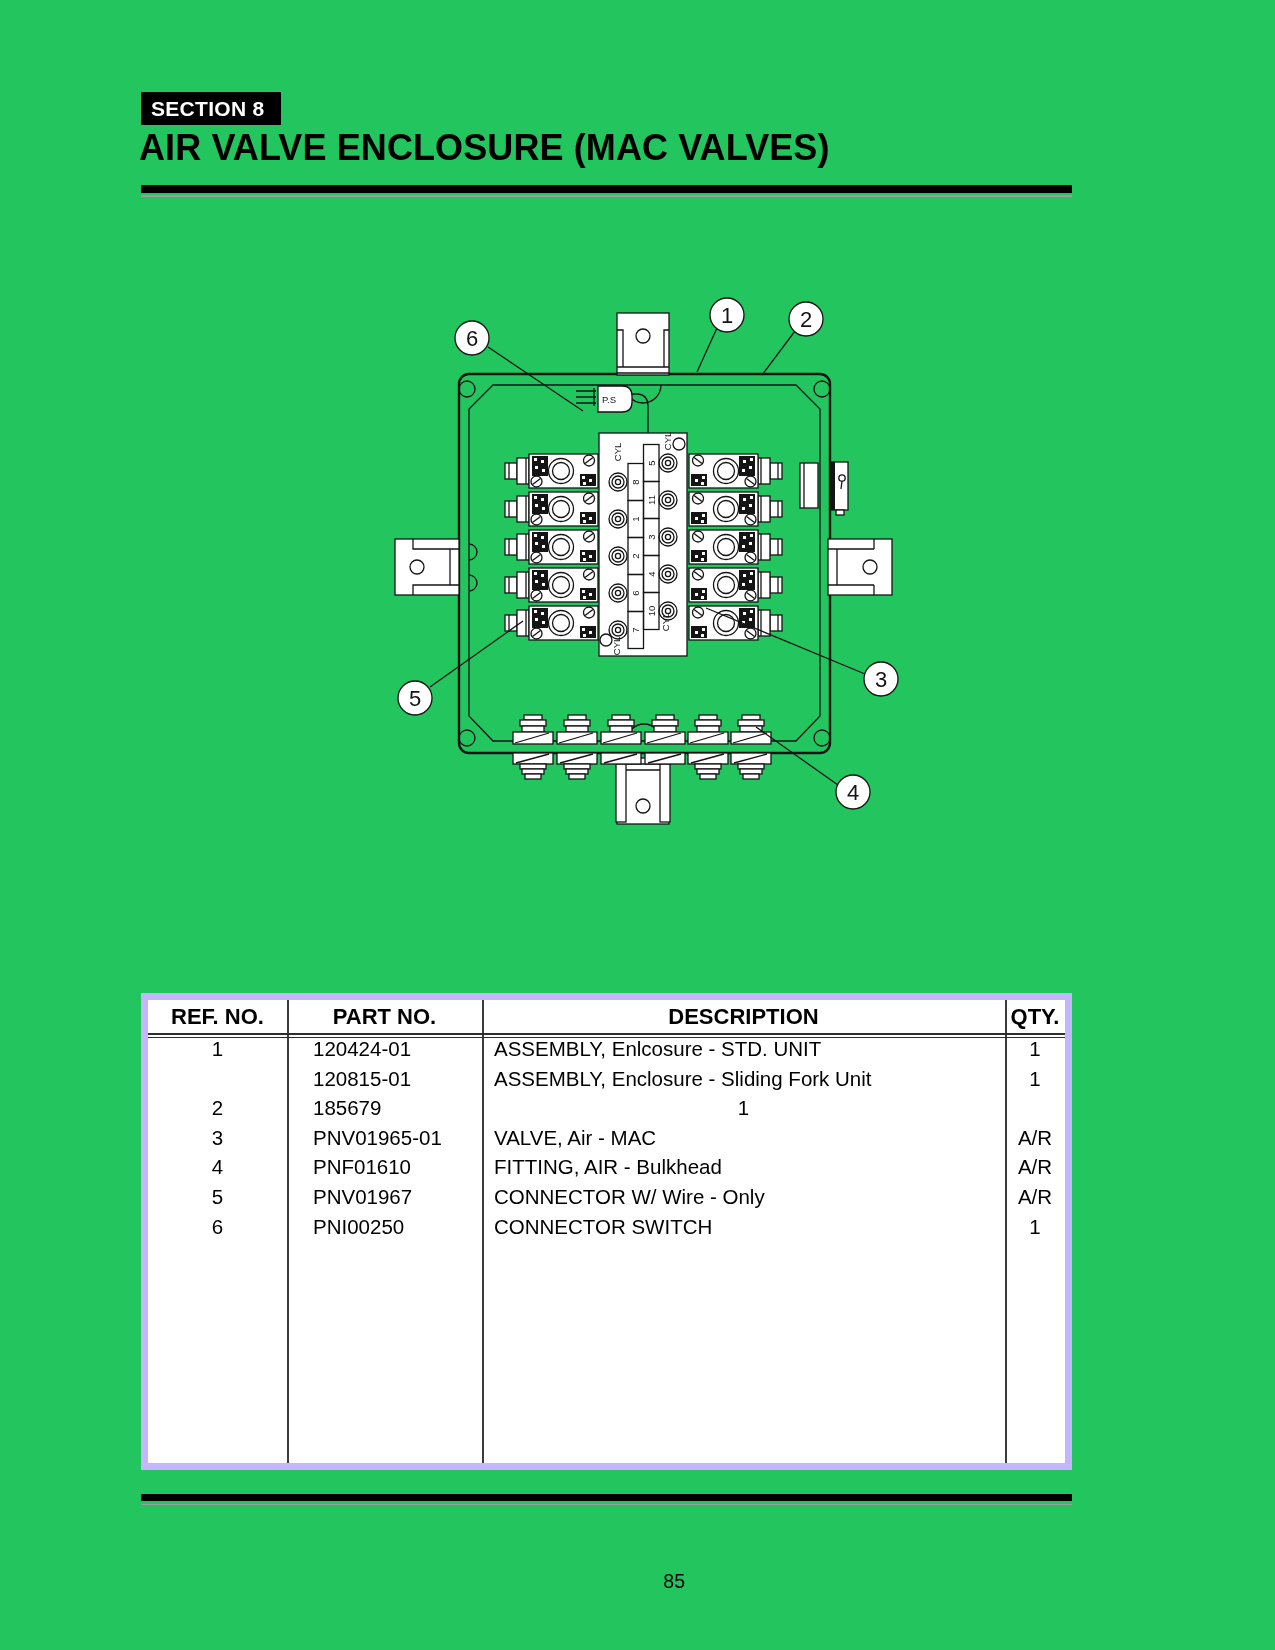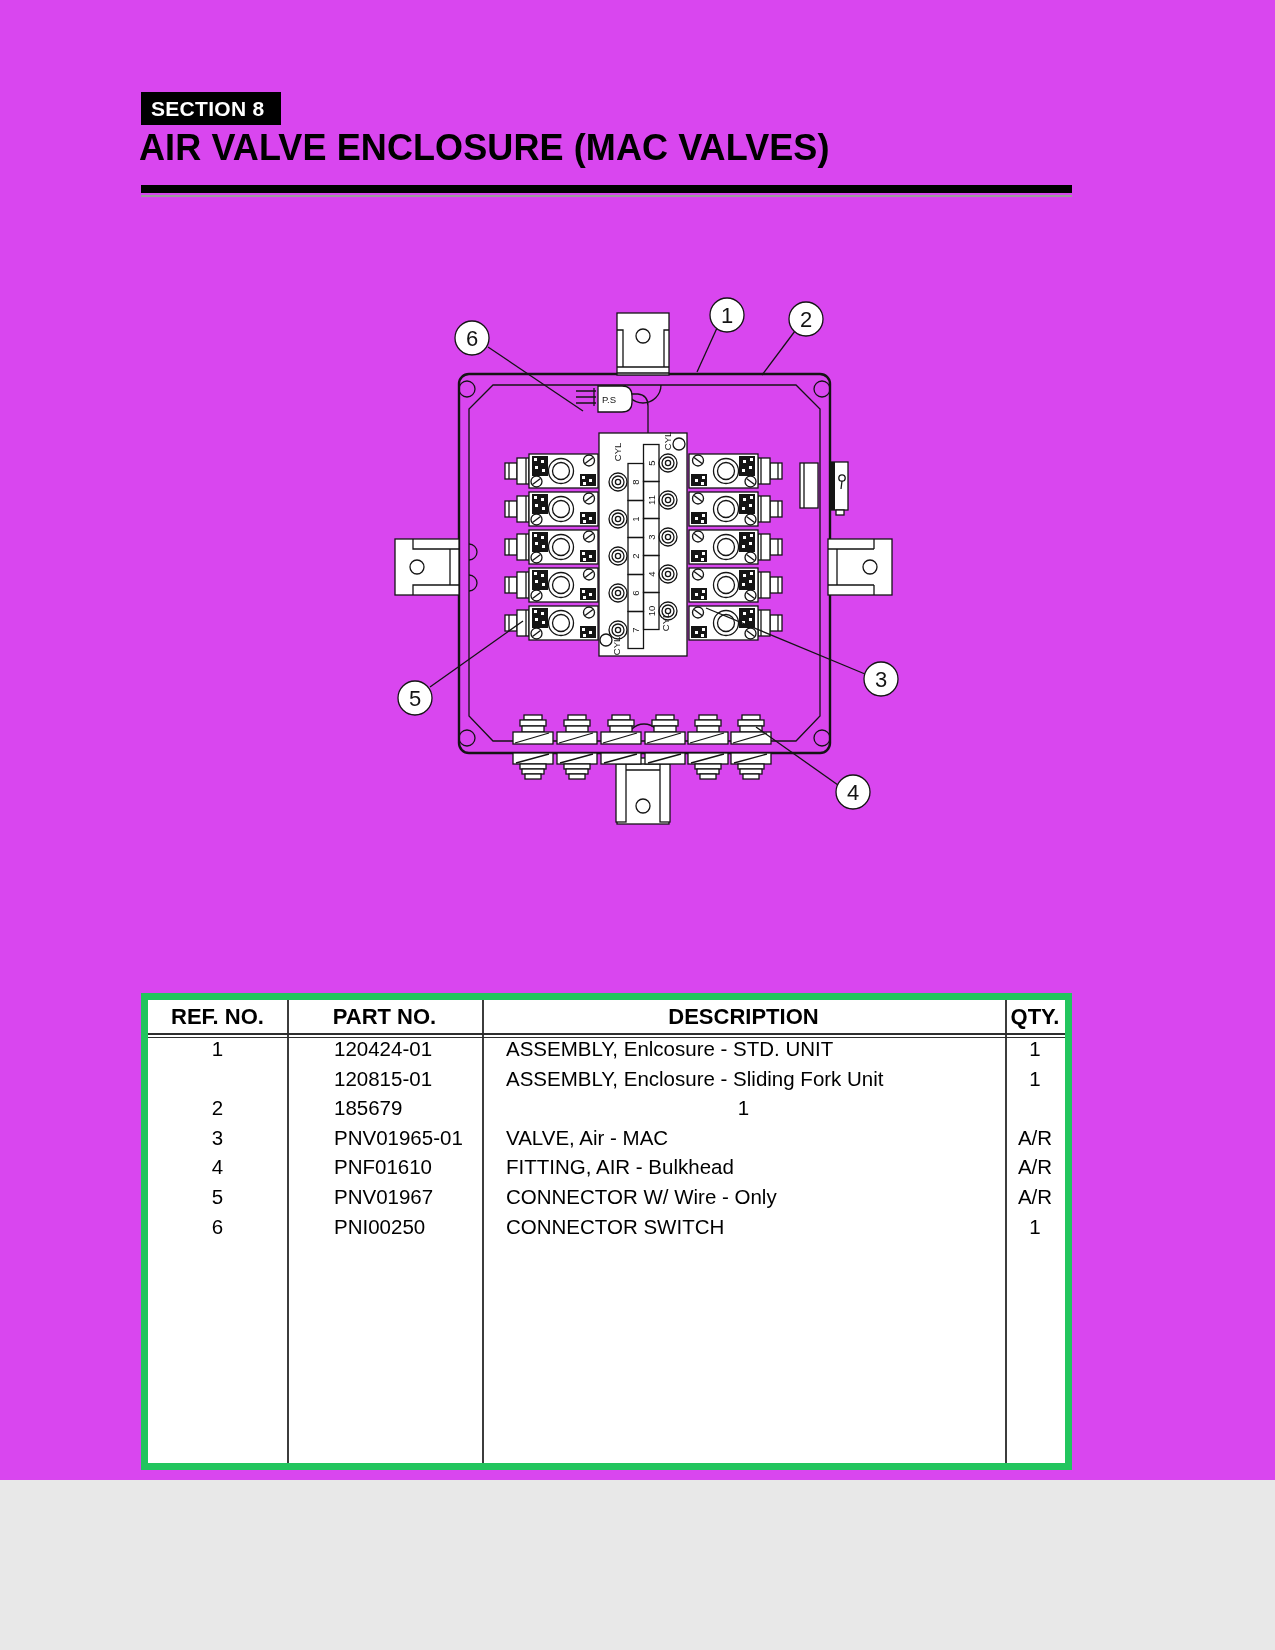--- a/index.html
+++ b/index.html
@@ -1,36 +1,36 @@
 <!DOCTYPE html>
 <html><head>
 <meta charset="utf-8">
 <style>
   html,body{margin:0;padding:0;background:#e8e8e8;}
-  .page{position:relative;width:1275px;height:1480px;background:#d946ef;margin:0 auto;
+  .page{position:relative;width:1275px;height:1650px;background:#22c55e;margin:0 auto;
         font-family:"Liberation Sans",sans-serif;color:#000;overflow:hidden;}
   .badge{position:absolute;left:141px;top:92px;width:140px;height:33px;background:#000;
          color:#fff;font-weight:bold;font-size:21px;line-height:33px;padding-left:10px;
          box-sizing:border-box;letter-spacing:0.3px;}
   .title{position:absolute;left:139px;top:127px;font-size:36px;font-weight:bold;letter-spacing:0.1px;}
   .rule{position:absolute;left:141px;width:931px;background:#000;}
   .rule-thin{position:absolute;left:141px;width:931px;background:#9d9d9d;}
   .ptable{position:absolute;left:141px;top:993px;width:931px;height:477px;
-          border:7px solid #22c55e;box-sizing:border-box;background:#fff;}
+          border:7px solid #c4b5fd;box-sizing:border-box;background:#fff;}
   .vline{position:absolute;top:0;bottom:0;width:1.5px;background:#3c3c3c;}
   .header-row{position:absolute;left:0;right:0;top:0;height:33px;display:grid;
               grid-template-columns:139px 195px 523px 1fr;}
   .header-row div{font-size:22px;font-weight:bold;text-align:center;line-height:34px;}
   .dline{position:absolute;left:0;right:0;height:1.6px;background:#2e2e2e;}
   .rows{position:absolute;left:0;right:0;top:34px;}
   .prow{display:grid;grid-template-columns:139px 195px 523px 1fr;height:29.6px;
         line-height:29.6px;font-size:20.5px;}
   .c-ref{text-align:center;}
-  .c-part{padding-left:26px;margin-left:21px;}
-  .c-desc{padding-left:24px;}
+  .c-part{padding-left:26px;}
+  .c-desc{padding-left:12px;}
   .c-qty{text-align:center;}
   .pagenum{position:absolute;left:585px;top:1570px;width:100px;text-align:right;font-size:19.5px;}
   svg{position:absolute;left:350px;top:258px;}
   svg *{vector-effect:none;}
   .ln{fill:none;stroke:#141414;stroke-width:1.3px;}
   .ln2{fill:none;stroke:#141414;stroke-width:2.4px;}
   .wf{fill:#ffffff;stroke:#141414;stroke-width:1.3px;}
   .bk{fill:#141414;stroke:none;}
   .wd{fill:#ffffff;stroke:none;}
   .tiny{font-family:"Liberation Sans",sans-serif;font-size:9.5px;fill:#141414;stroke:none;}

